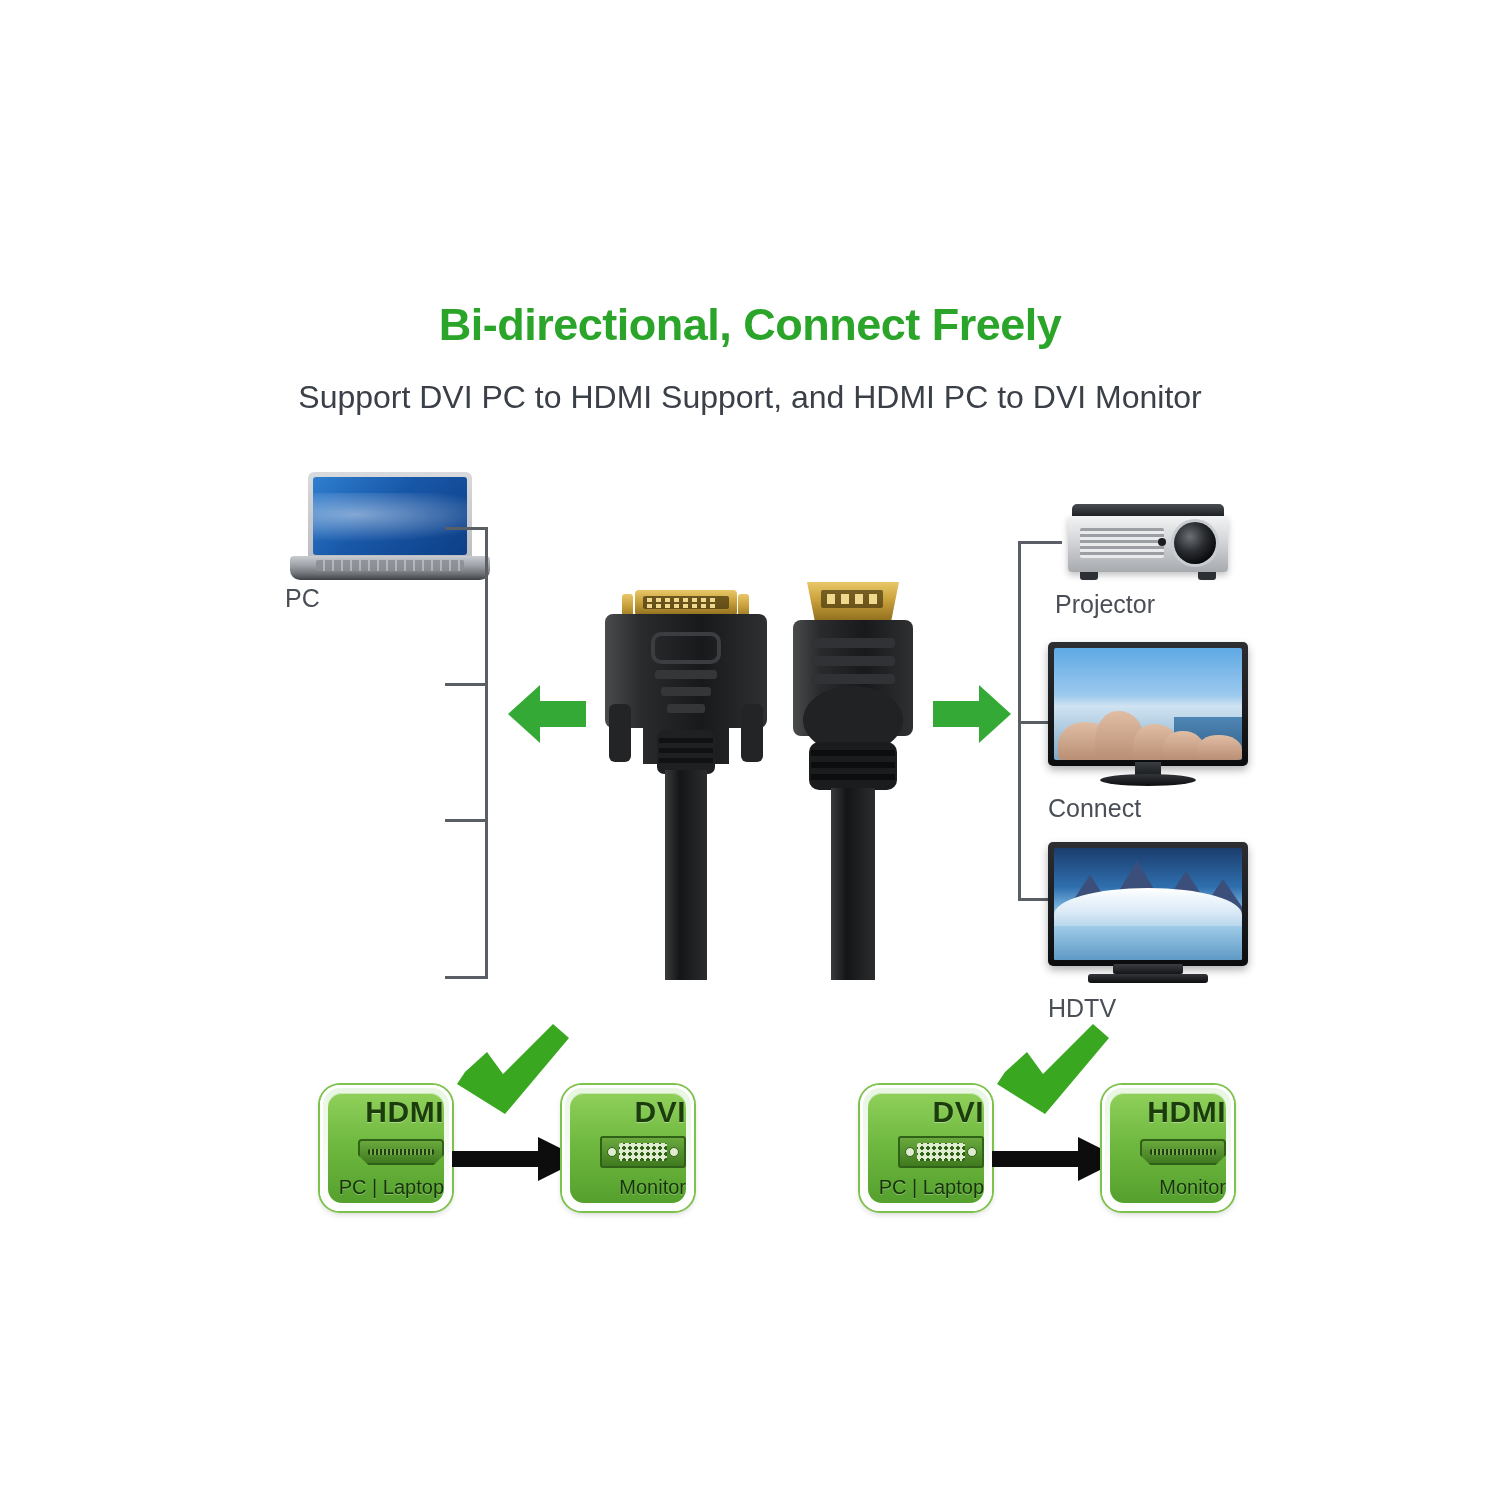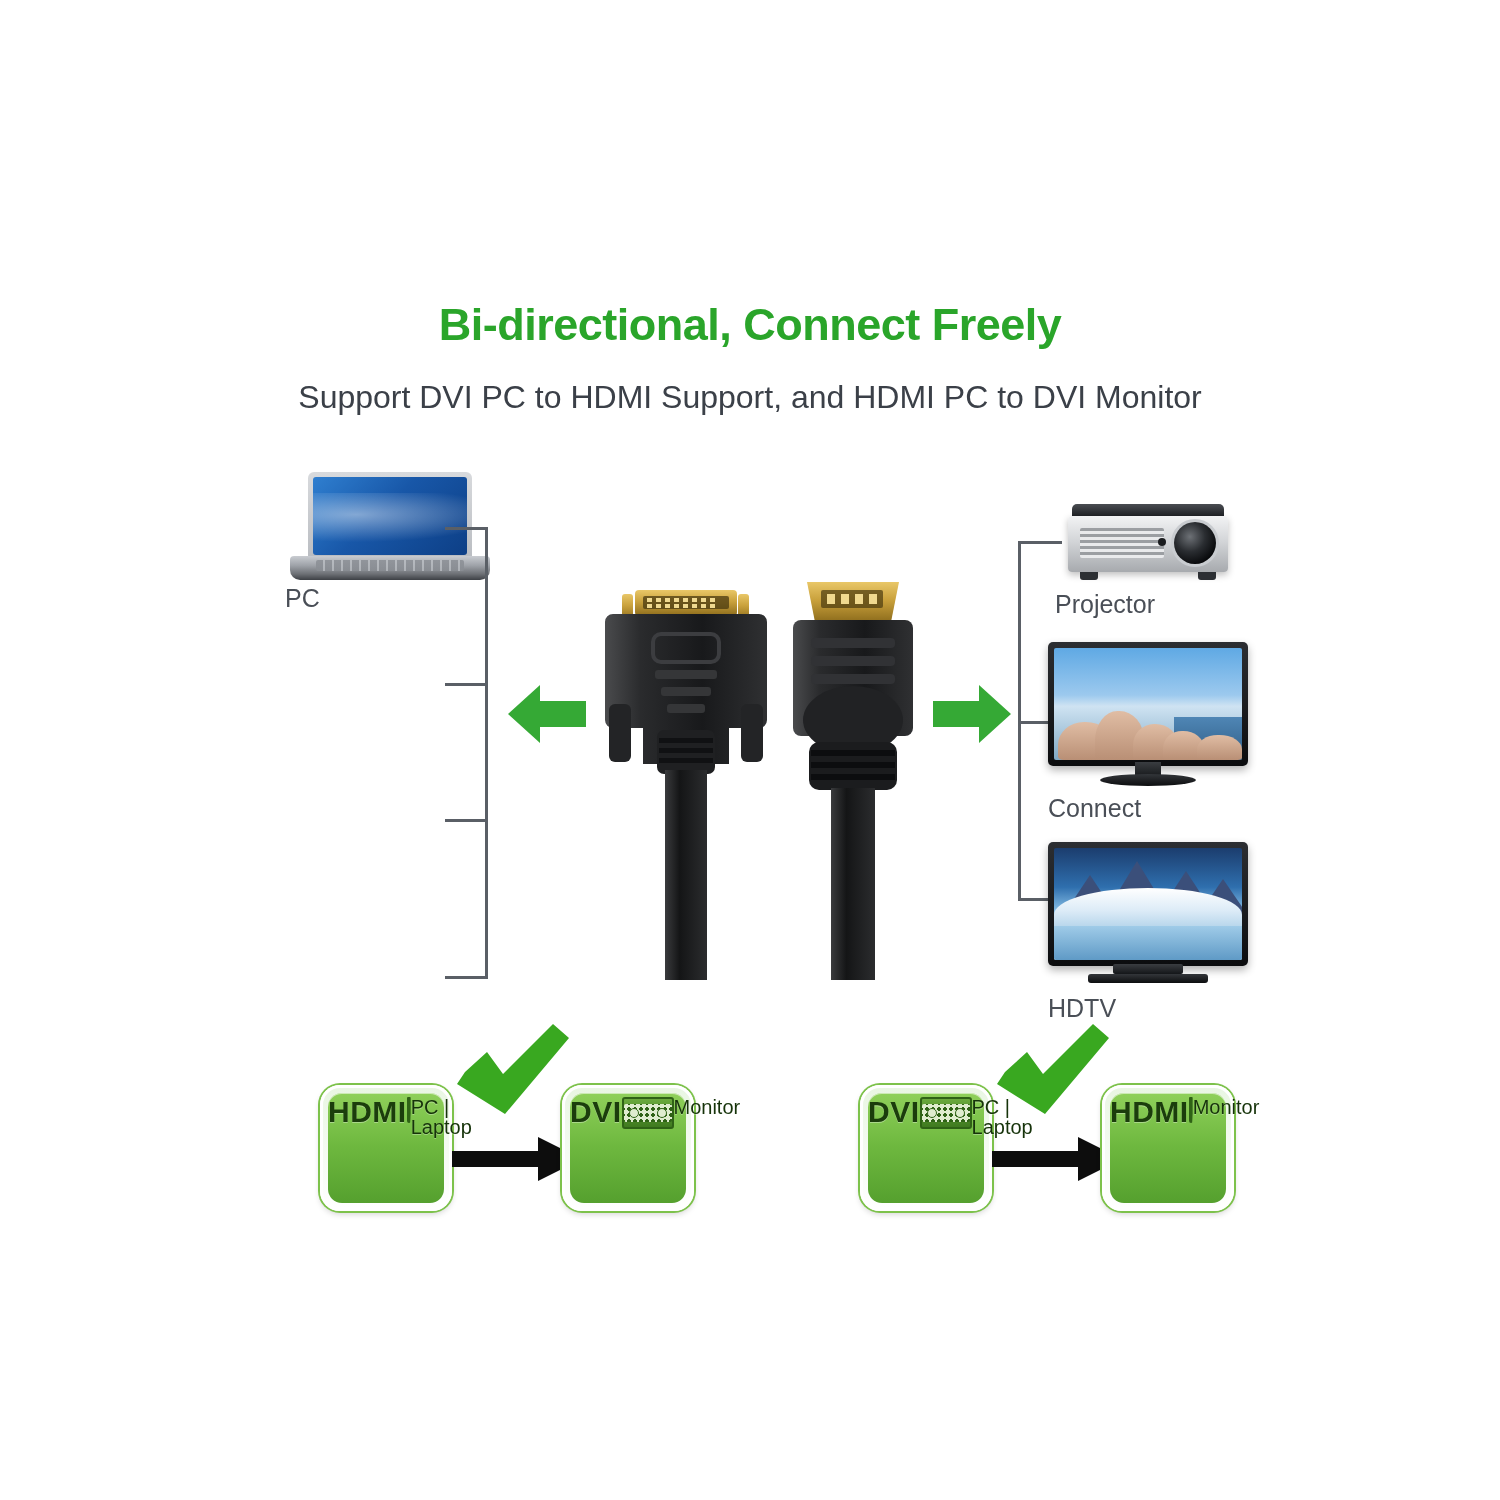--- a/index.html
+++ b/index.html
@@ -278,21 +278,21 @@
     border-radius:20px;
     box-shadow:0 0 0 2px #7dc24b, 0 3px 6px rgba(0,0,0,.18);
     box-sizing:border-box;
     padding:5px;
   }
   .badge .inner{
     width:100%;height:100%;
     background:linear-gradient(#8fd05a 0%, #6eb83f 48%, #55a02e 100%);
     border-radius:14px;
     position:relative;
-    display:flex;flex-direction:row;align-items:flex-start;justify-content:space-between;
+    display:flex;flex-direction:column;align-items:flex-end;justify-content:space-between;
     padding:4px 0 6px;
     box-sizing:border-box;
     box-shadow:inset 0 1px 0 rgba(255,255,255,.55);
   }
   .badge .title{
     font-size:30px;font-weight:bold;color:#1b3d0c;letter-spacing:.5px;line-height:1;
     text-shadow:0 1px 0 rgba(255,255,255,.35);
   }
   .badge .sub{
     font-size:20px;color:#16330a;line-height:1;

